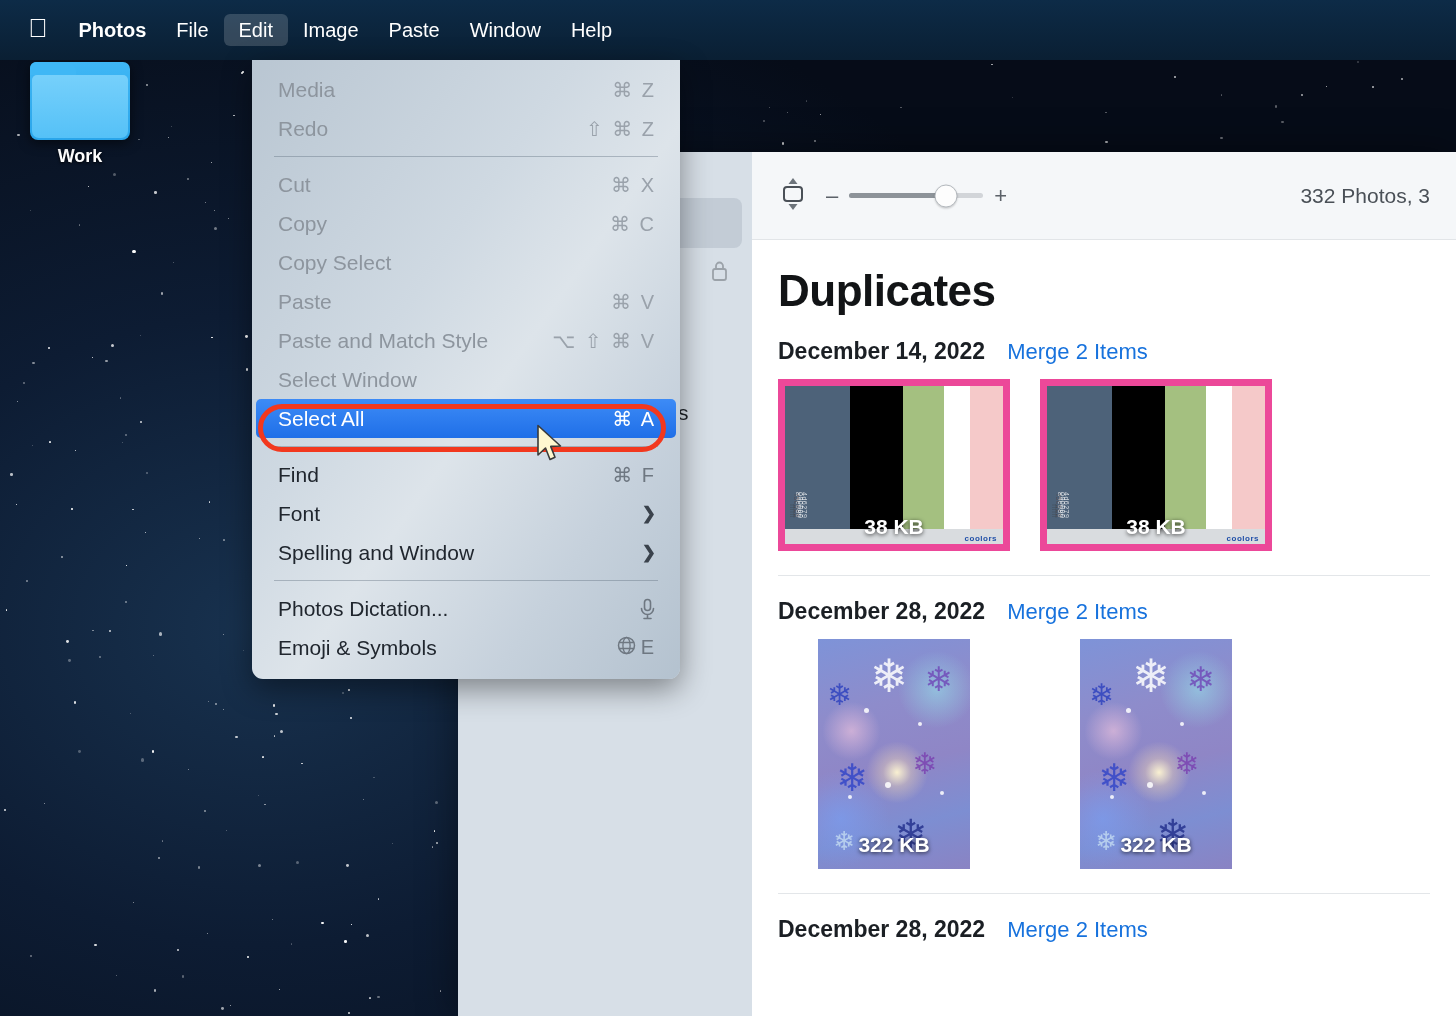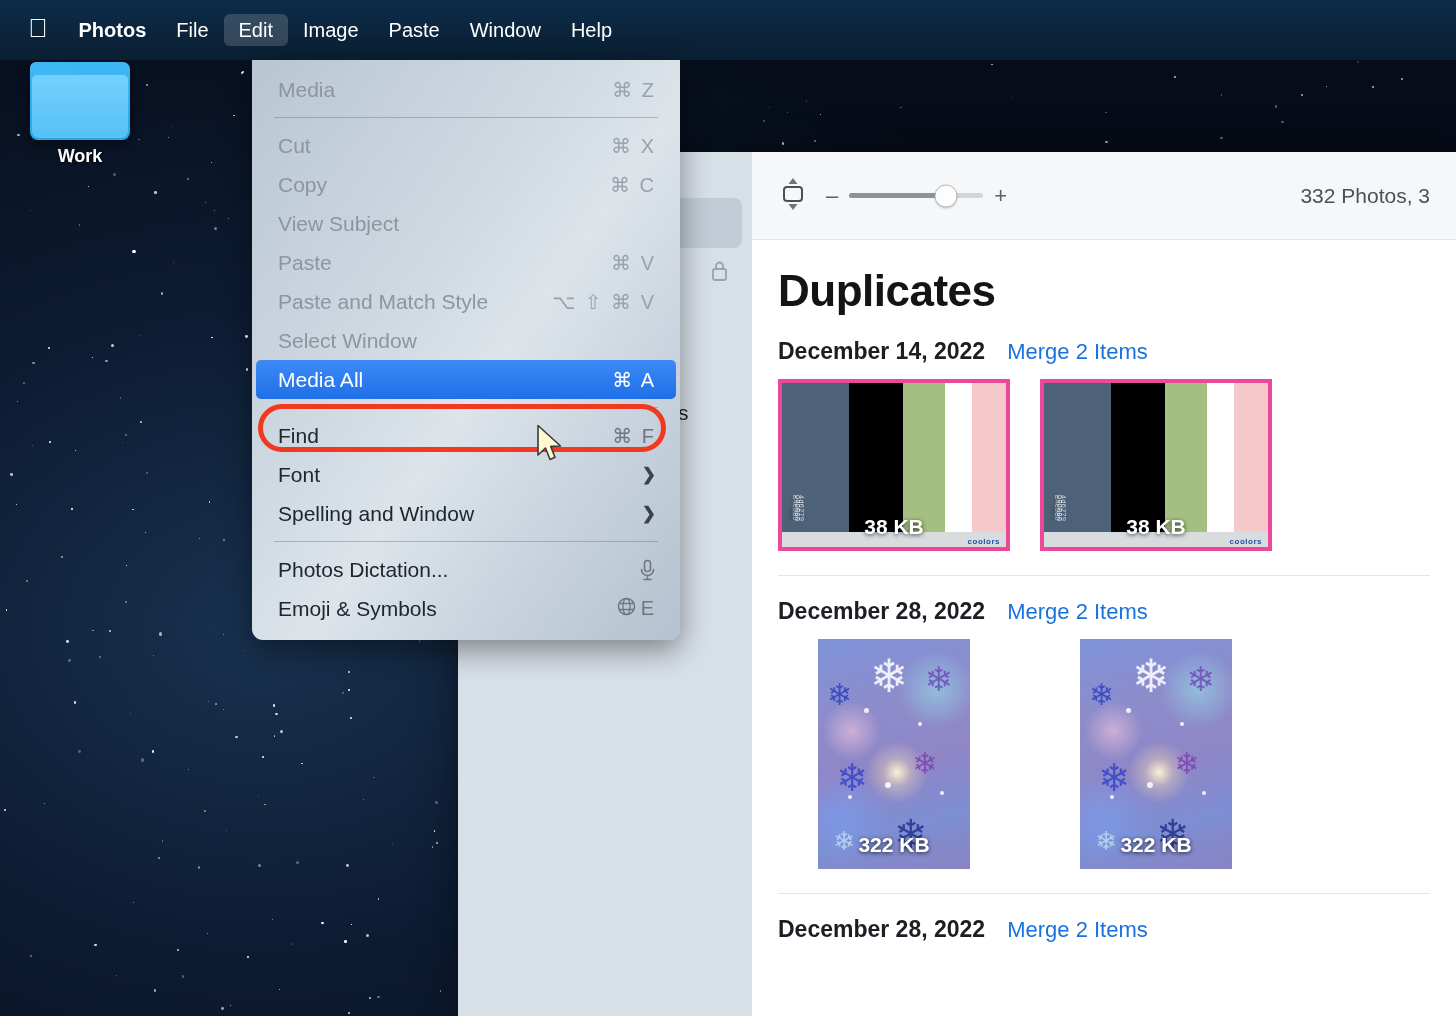--- a/index.html
+++ b/index.html
@@ -162,21 +162,21 @@
   .thumb .size{
     position:absolute; left:0; right:0; bottom:12px; text-align:center;
     color:#fff; font-size:21px; font-weight:700;
     text-shadow:0 1px 4px rgba(0,0,0,.75);
   }
   .group-sep{ height:1px; background:#e3e6e9; margin:24px 26px 0 0; }
 
   
   .palette{
     width:232px; height:172px; background:#fff;
-    border:4px solid #ec4899; display:flex; position:relative; overflow:hidden;
+    border:7px solid #ec4899; display:flex; position:relative; overflow:hidden;
   }
   .palette .sw{ height:100%; }
   .palette .foot{
     position:absolute; left:0; right:0; bottom:0; height:15px;
     background:#d9dcdf;
   }
   .palette .brand{
     position:absolute; right:6px; bottom:1px; font-size:8px;
     color:#1f4fa8; font-weight:700; letter-spacing:.5px;
   }
@@ -674,50 +674,54 @@
   <span class="mb-item">Paste</span>
   <span class="mb-item">Window</span>
   <span class="mb-item">Help</span>
 </div>
 
 <div id="edit-menu">
   <div class="menu-row disabled">
     <span>Media</span>
     <span class="sc">⌘ Z</span>
   </div>
+  <div class="menu-row disabled">
+    <span>Redo</span>
+    <span class="sc">⇧ ⌘ Z</span>
+  </div>
 
   <div class="menu-sep"></div>
 
   <div class="menu-row disabled">
     <span>Cut</span>
     <span class="sc">⌘ X</span>
   </div>
   <div class="menu-row disabled">
     <span>Copy</span>
     <span class="sc">⌘ C</span>
   </div>
   <div class="menu-row disabled">
-    <span>View Subject</span>
+    <span>Copy Select</span>
     <span class="sc"></span>
   </div>
   <div class="menu-row disabled">
     <span>Paste</span>
     <span class="sc">⌘ V</span>
   </div>
   <div class="menu-row disabled">
     <span>Paste and Match Style</span>
     <span class="sc">⌥ ⇧ ⌘ V</span>
   </div>
   <div class="menu-row disabled">
     <span>Select Window</span>
     <span class="sc"></span>
   </div>
 
   <div class="menu-row hl">
-    <span>Media All</span>
+    <span>Select All</span>
     <span class="sc">⌘ A</span>
   </div>
 
 
   <div class="menu-sep"></div>
 
   <div class="menu-row">
     <span>Find</span>
     <span class="sc">⌘ F</span>
   </div>

